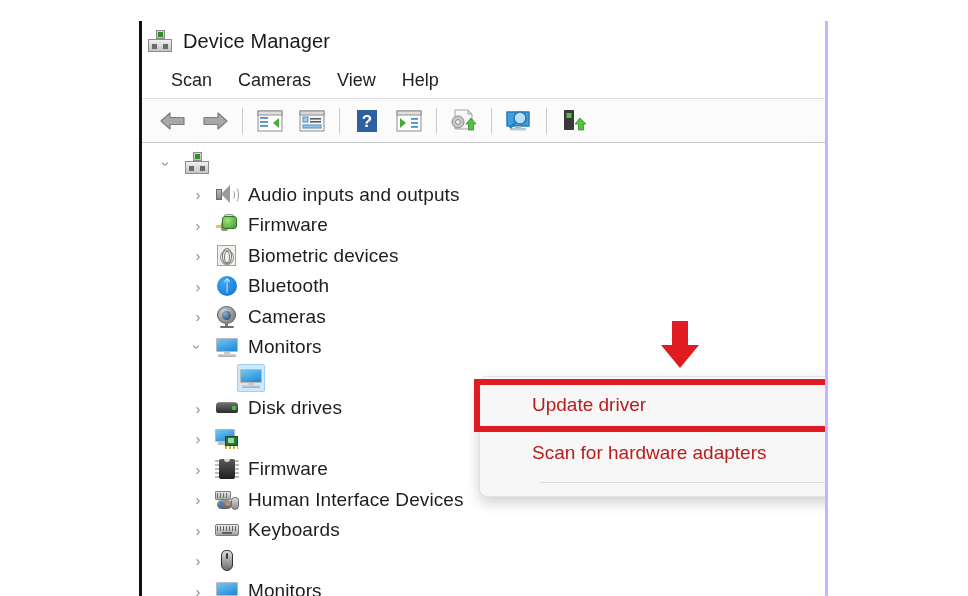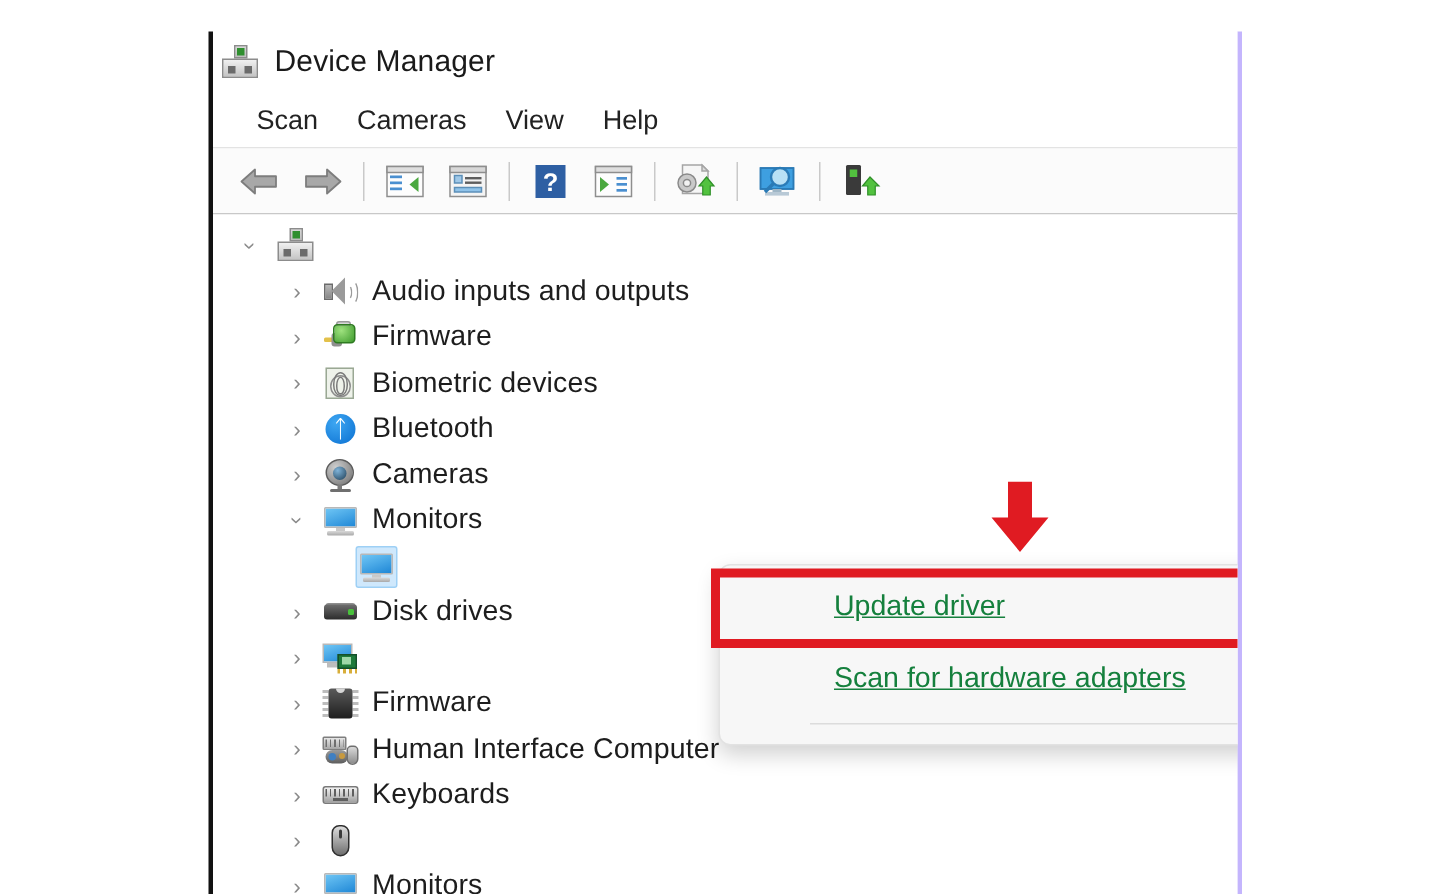--- a/index.html
+++ b/index.html
@@ -397,26 +397,25 @@
     border-radius: 8px;
     box-shadow: 0 6px 14px rgba(0,0,0,0.18);
     z-index: 30;
     padding: 4px 0 8px 0;
     box-sizing: border-box;
   }
   .ctx-item {
     height: 48px;
     display: flex;
     align-items: center;
-    padding-left: 76px;
+    padding-left: 52px;
     font-size: 19px;
-    color: #15803d;
+    color: #b91c1c;
     box-sizing: border-box;
     white-space: nowrap;
-    text-decoration: underline;
   }
   .ctx-item.bold { font-weight: bold; }
   .ctx-sep {
     height: 1px;
     background: #dcdcdc;
     margin: 5px 22px 5px 60px;
   }
 
   
   #red-box {
@@ -672,21 +671,21 @@
     <div class="tree-row row-lvl1">
       <span class="tw">›</span>
       <span class="node-icon ic-hid" style="margin-left:9px;">
         <span class="hd-kb"></span>
           <span class="hd-keys"></span>
         <span class="hd-pad"></span>
           <span class="hd-knob"></span>
           <span class="hd-knob2"></span>
         <span class="hd-mouse"></span>
       </span>
-      <span class="node-label">Human Interface Computer</span>
+      <span class="node-label">Human Interface Devices</span>
     </div>
 
     <div class="tree-row row-lvl1">
       <span class="tw">›</span>
       <span class="node-icon ic-kb" style="margin-left:9px;">
         <span class="kb-body"></span>
           <span class="kb-keys"></span>
           <span class="kb-space"></span>
       </span>
       <span class="node-label">Keyboards</span>

